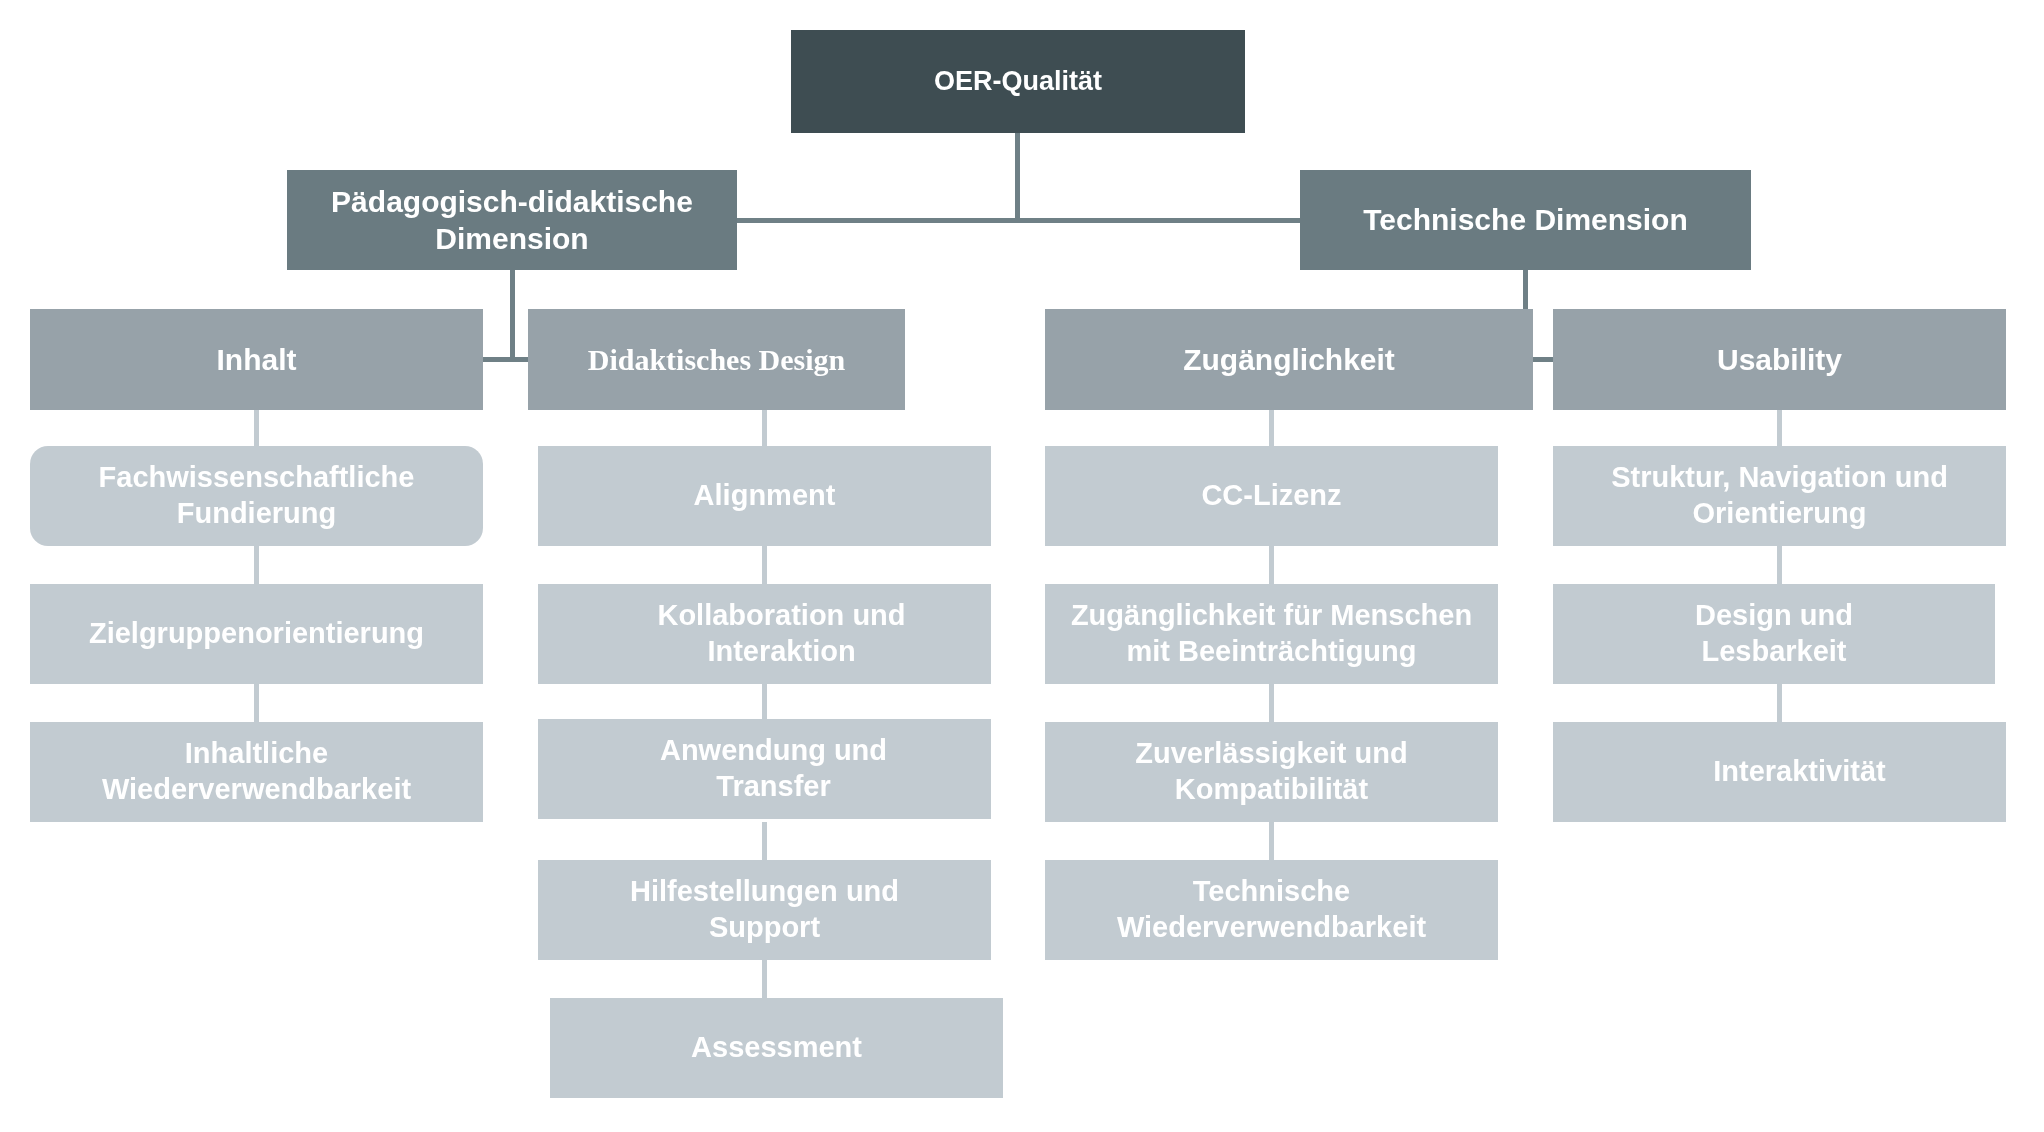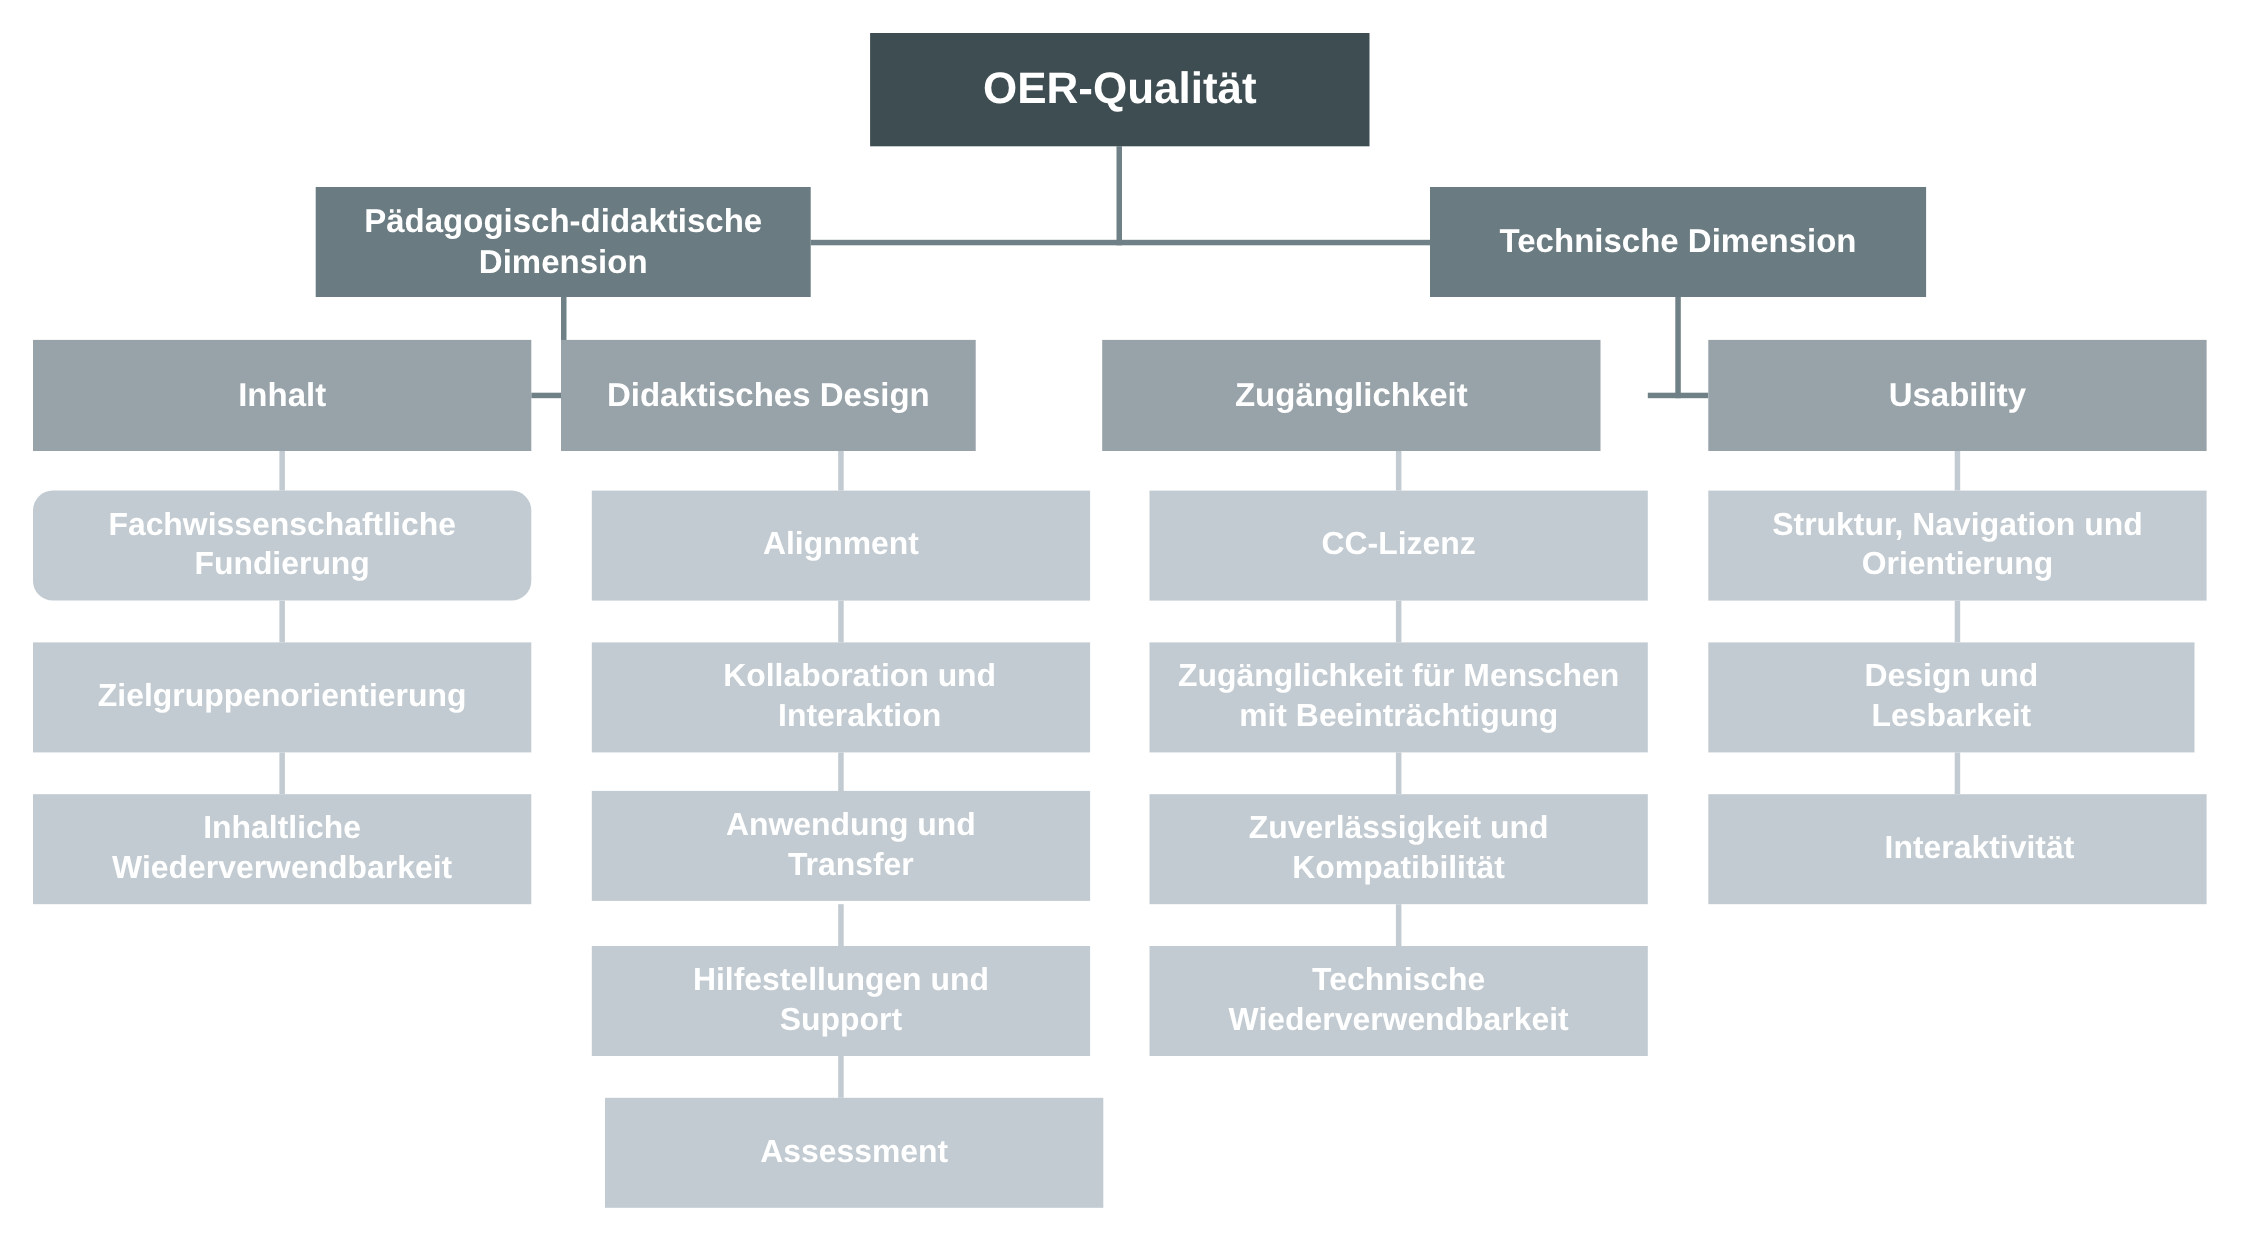--- a/index.html
+++ b/index.html
@@ -20,21 +20,21 @@
     display: flex;
     align-items: center;
     justify-content: center;
     text-align: center;
     color: #ffffff;
     font-weight: bold;
     white-space: pre-line;
     line-height: 1.24;
     box-sizing: border-box;
   }
-  .root-box    { background: var(--root_bg);      font-size: 40px; }
+  .root-box    { background: var(--root_bg);      font-size: 27px; }
   .dim-box     { background: var(--dimension_bg); font-size: 30px; }
   .header-box  { background: var(--header_bg);    font-size: 30px; }
   .child-box   { background: var(--child_bg);     font-size: 29px; padding: 0 6px; }
   .line { position: absolute; }
   .line.dark  { background: var(--connector_dark); }
   .line.light { background: var(--connector_light); }
 </style>
 </head>
 <body>
 
@@ -67,22 +67,22 @@
   <div class="line light" style="left:1777px; top:546px; width:5px; height:38px;"></div>
   <div class="line light" style="left:1777px; top:684px; width:5px; height:38px;"></div>
 
   <div class="box root-box" style="left:791px; top:30px; width:454px; height:103px;">OER-Qualität</div>
 
   <div class="box dim-box" style="left:287px; top:170px; width:450px; height:100px;">Pädagogisch-didaktische
 Dimension</div>
   <div class="box dim-box" style="left:1300px; top:170px; width:451px; height:100px;">Technische Dimension</div>
 
   <div class="box header-box" style="left:30px; top:309px; width:453px; height:101px;">Inhalt</div>
-  <div class="box header-box" style="left:510px; top:309px; width:377px; height:101px;">Didaktisches Design</div>
-  <div class="box header-box" style="left:1002px; top:309px; width:453px; height:101px;">Zugänglichkeit</div>
+  <div class="box header-box" style="left:528px; top:309px; width:377px; height:101px;font-family:Liberation Serif, serif;">Didaktisches Design</div>
+  <div class="box header-box" style="left:1045px; top:309px; width:488px; height:101px;">Zugänglichkeit</div>
   <div class="box header-box" style="left:1553px; top:309px; width:453px; height:101px;">Usability</div>
 
   <div class="box child-box" style="left:30px; top:446px; width:453px; height:100px;border-radius:18px;">Fachwissenschaftliche
 Fundierung</div>
   <div class="box child-box" style="left:30px; top:584px; width:453px; height:100px;">Zielgruppenorientierung</div>
   <div class="box child-box" style="left:30px; top:722px; width:453px; height:100px;">Inhaltliche
 Wiederverwendbarkeit</div>
 
   <div class="box child-box" style="left:538px; top:446px; width:453px; height:100px;">Alignment</div>
   <div class="box child-box" style="left:538px; top:584px; width:453px; height:100px;padding-left:40px;">Kollaboration und

